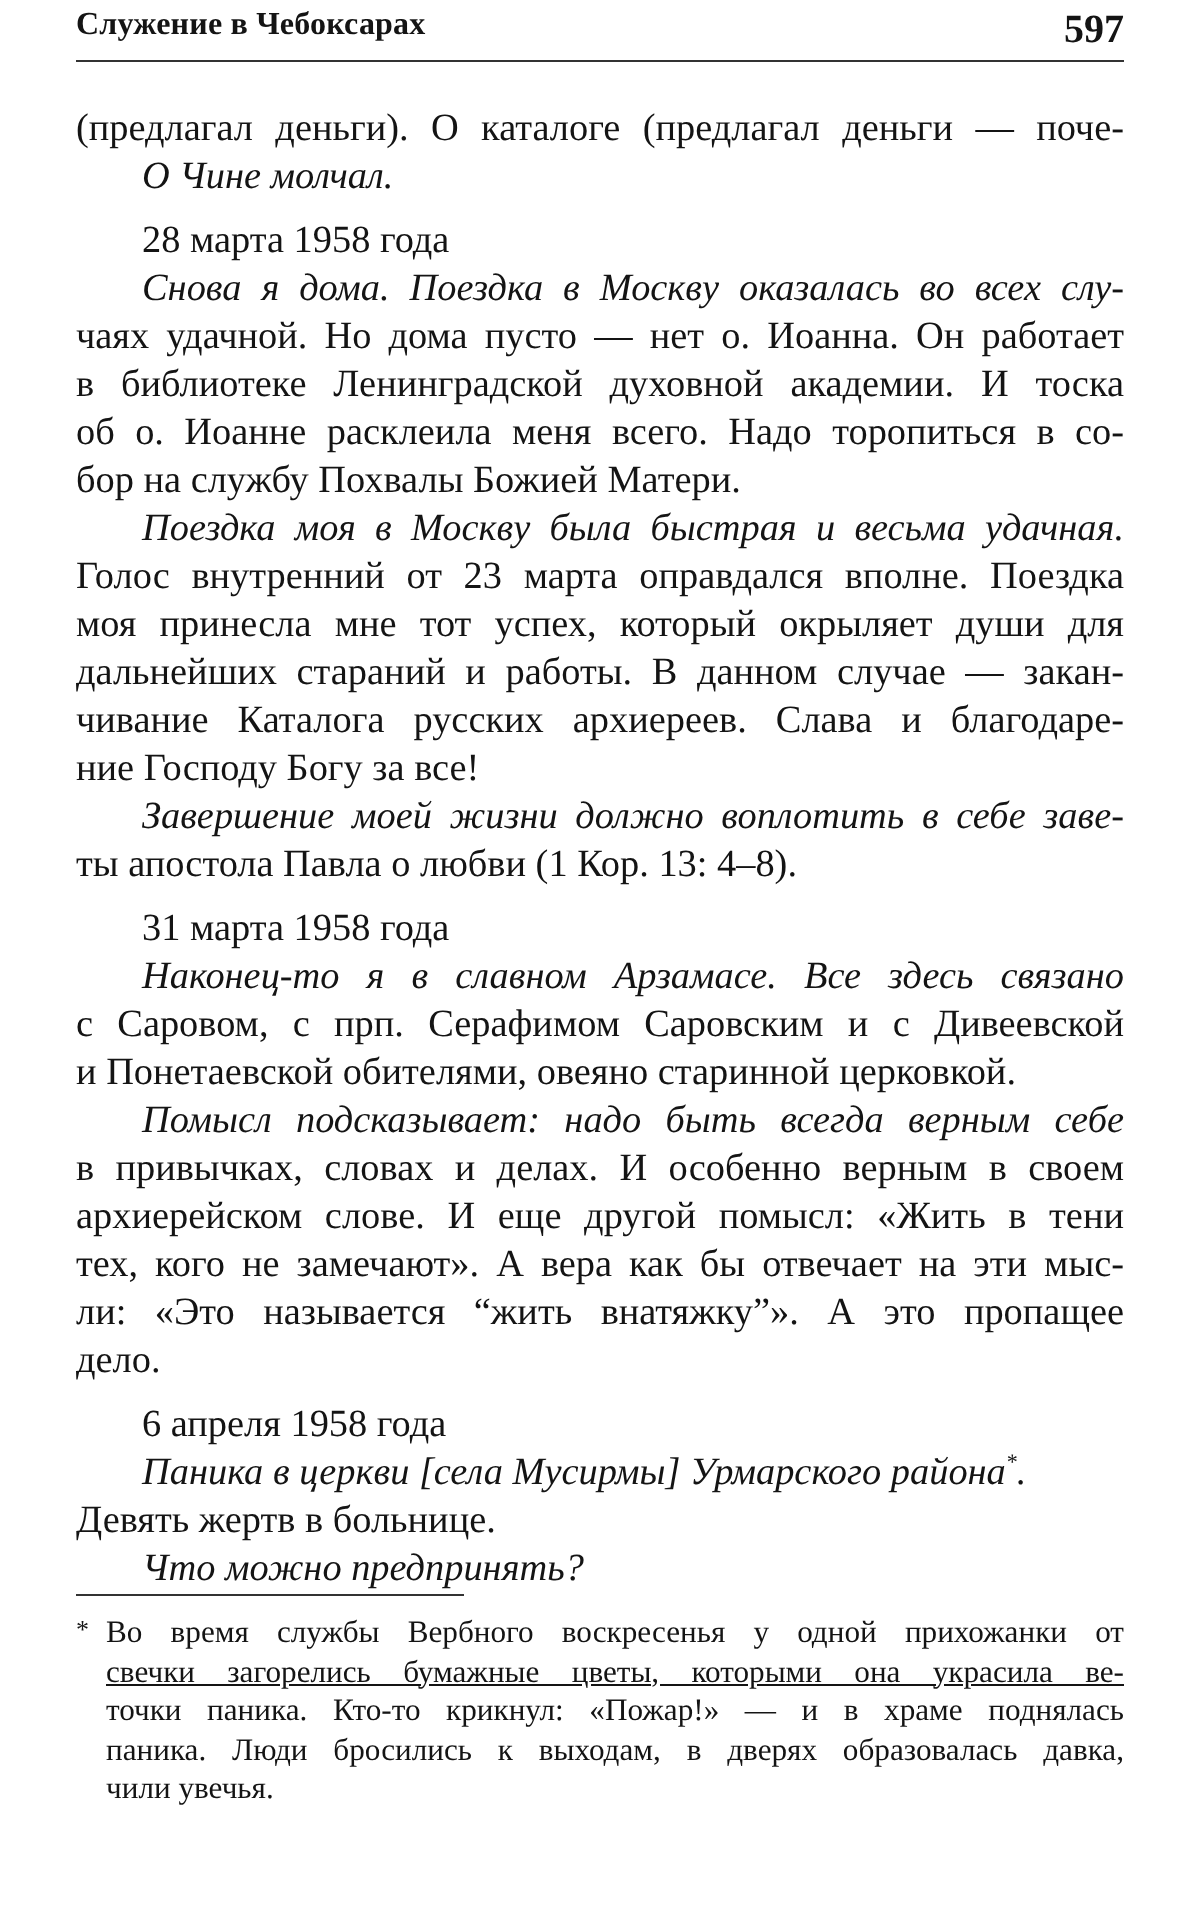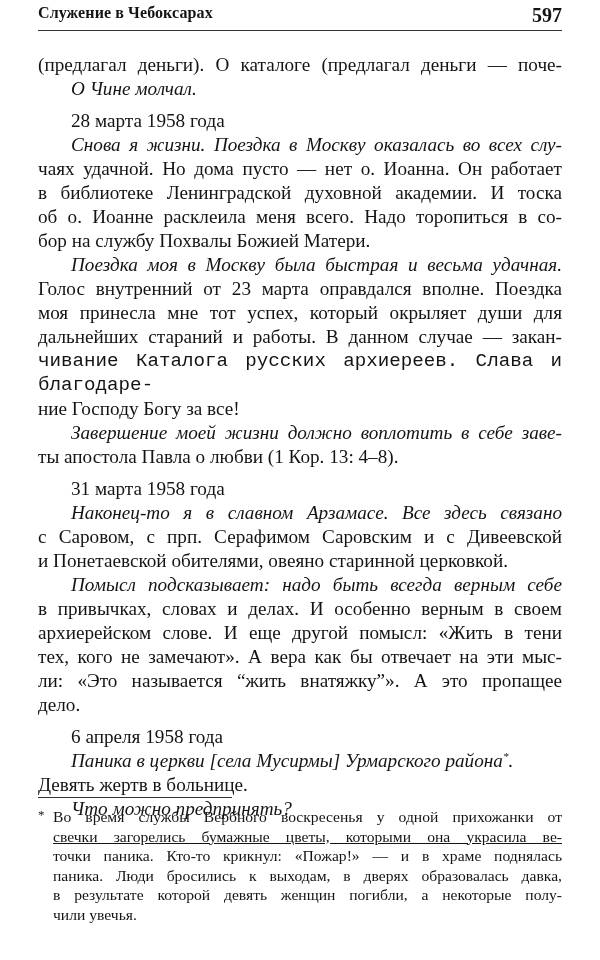--- a/index.html
+++ b/index.html
@@ -30,32 +30,32 @@
 
 <div class="body">
   <div class="p">
     <div class="p" style="text-align-last: justify;">(предлагал деньги). О каталоге (предлагал деньги — поче-</div>
   </div>
   <div class="p ind">О Чине молчал.</div>
 
   <div class="gap"></div>
   <div class="date">28 марта 1958 года</div>
   <div>
-    <div class="p ind" style="text-align-last: justify;">Снова я жизни. Поездка в Москву оказалась во всех слу-</div>
+    <div class="p ind" style="text-align-last: justify;">Снова я дома. Поездка в Москву оказалась во всех слу-</div>
     <div class="p" style="text-align-last: justify;">чаях удачной. Но дома пусто — нет о. Иоанна. Он работает</div>
     <div class="p" style="text-align-last: justify;">в библиотеке Ленинградской духовной академии. И тоска</div>
     <div class="p" style="text-align-last: justify;">об о. Иоанне расклеила меня всего. Надо торопиться в со-</div>
     <div class="p">бор на службу Похвалы Божией Матери.</div>
   </div>
   <div>
     <div class="p ind" style="text-align-last: justify;">Поездка моя в Москву была быстрая и весьма удачная.</div>
     <div class="p" style="text-align-last: justify;">Голос внутренний от 23 марта оправдался вполне. Поездка</div>
     <div class="p" style="text-align-last: justify;">моя принесла мне тот успех, который окрыляет души для</div>
     <div class="p" style="text-align-last: justify;">дальнейших стараний и работы. В данном случае — закан-</div>
-    <div class="p" style="text-align-last: justify; font-family: Liberation Mono, monospace;">чивание Каталога русских архиереев. Слава и благодаре-</div>
+    <div class="p" style="text-align-last: justify;">чивание Каталога русских архиереев. Слава и благодаре-</div>
     <div class="p">ние Господу Богу за все!</div>
   </div>
   <div>
     <div class="p ind" style="text-align-last: justify;">Завершение моей жизни должно воплотить в себе заве-</div>
     <div class="p">ты апостола Павла о любви (1 Кор. 13: 4–8).</div>
   </div>
 
   <div class="gap"></div>
   <div class="date">31 марта 1958 года</div>
   <div>
@@ -83,16 +83,15 @@
 
 <div class="fnrule"></div>
 
 <div class="footnote">
   <span class="star">*</span>
   <div class="fntext">
     <div style="text-align: justify; text-align-last: justify;">Во время службы Вербного воскресенья у одной прихожанки от</div>
     <div style="text-align: justify; text-align-last: justify; text-decoration: underline;">свечки загорелись бумажные цветы, которыми она украсила ве-</div>
     <div style="text-align: justify; text-align-last: justify;">точки паника. Кто-то крикнул: «Пожар!» — и в храме поднялась</div>
     <div style="text-align: justify; text-align-last: justify;">паника. Люди бросились к выходам, в дверях образовалась давка,</div>
-    <div style="text-align: justify; text-align-last: justify;">в результате которой девять женщин погибли, а некоторые полу-</div>
     <div>чили увечья.</div>
   </div>
 </div>
 
 </body></html>

